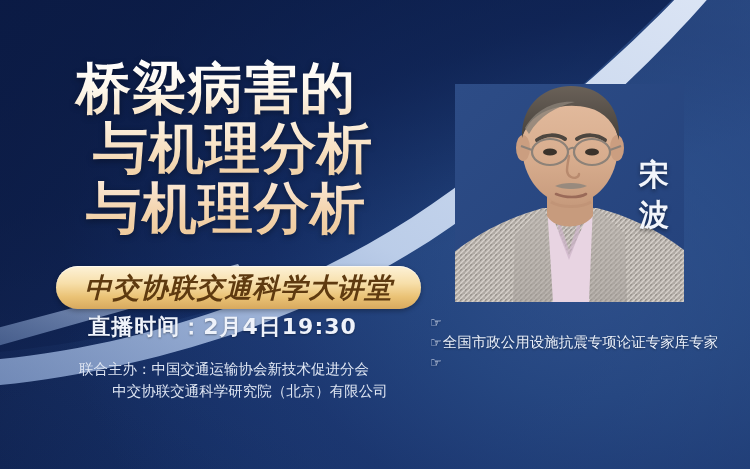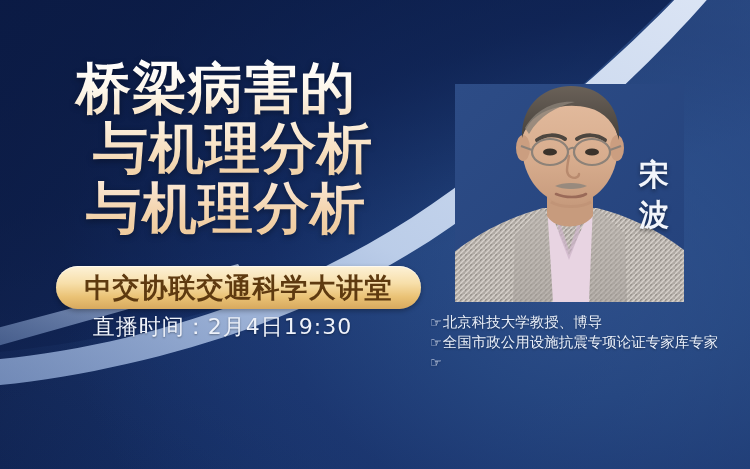--- a/index.html
+++ b/index.html
@@ -45,32 +45,32 @@
           padding-left:34px;}
   .tline3{background-image:linear-gradient(180deg,#fbeada 0%,#f4d6b2 50%,#eec99a 100%);
           padding-left:20px;}
 
   .gold-pill{
     position:absolute;left:56px;top:266px;width:365px;height:43px;
     border-radius:22px;
     background:linear-gradient(180deg,#fdf0d4 0%,#f6dda8 38%,#ecc178 70%,#d9a košt 100%);
     background:linear-gradient(180deg,#fdf2d8 0%,#f7dfaa 40%,#eac275 72%,#d8a95e 100%);
     box-shadow:0 2px 5px rgba(0,0,0,.3), inset 0 1px 0 rgba(255,255,255,.6);
-    display:flex;align-items:center;justify-content:center;
+    display:flex;align-items:center;justify-content:center;font-style:italic;
   }
   .gold-pill span{
     font-family:"DejaVu Sans","Liberation Sans",sans-serif;
     font-weight:bold;font-size:27px;line-height:1;color:#5e3a10;
     letter-spacing:1px;white-space:nowrap;
   }
 
   .livetime{
     position:absolute;left:0;top:312px;width:445px;text-align:center;
     font-family:"DejaVu Sans","Liberation Sans",sans-serif;
-    font-size:22px;font-weight:400;color:#eef2fa;letter-spacing:1px;
+    font-size:22px;font-weight:700;color:#eef2fa;letter-spacing:1px;
     white-space:nowrap;text-shadow:0 1px 2px rgba(0,0,0,.35);
   }
 
   .organizer{
     position:absolute;left:0;top:358px;width:448px;
     font-family:"DejaVu Sans","Liberation Sans",sans-serif;
     font-size:14.5px;line-height:22px;color:#dfe6f3;
     text-align:center;white-space:nowrap;
   }
   .organizer .ln2{padding-left:52px;}
@@ -150,20 +150,24 @@
       <span class="tline tline2">与机理分析</span>
       <span class="tline tline3">与机理分析</span>
     </div>
 
     <div class="gold-pill">
       <span>中交协联交通科学大讲堂</span>
     </div>
 
     <div class="livetime">直播时间：2月4日19:30</div>
 
+    <div class="organizer">
+      <div class="ln1">联合主办：中国交通运输协会新技术促进分会</div>
+      <div class="ln2">中交协联交通科学研究院（北京）有限公司</div>
+    </div>
 
   </div>
 
   <div class="portrait">
     <svg width="229" height="218" viewBox="0 0 229 218" xmlns="http://www.w3.org/2000/svg">
       <defs>
         <linearGradient id="photoBg" x1="0" y1="0" x2="1" y2="1">
           <stop offset="0%" stop-color="#2d4c86"></stop>
           <stop offset="100%" stop-color="#24427c"></stop>
         </linearGradient>
@@ -234,21 +238,20 @@
   </div>
 
   <div class="speaker-name">
     <span>宋</span>
     <span>波</span>
   </div>
 
   <div class="creds">
     <div class="cred">
       <span class="bullet">☞</span>
-      <span>北京科技大学教授、博导</span>
     </div>
     <div class="cred">
       <span class="bullet">☞</span>
       <span>全国市政公用设施抗震专项论证专家库专家</span>
     </div>
     <div class="cred">
       <span class="bullet">☞</span>
     </div>
   </div>
 

